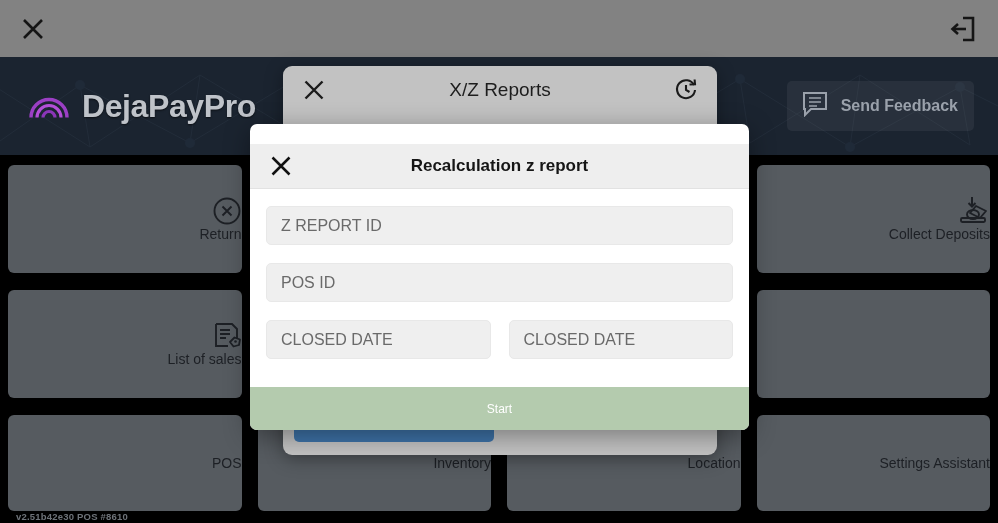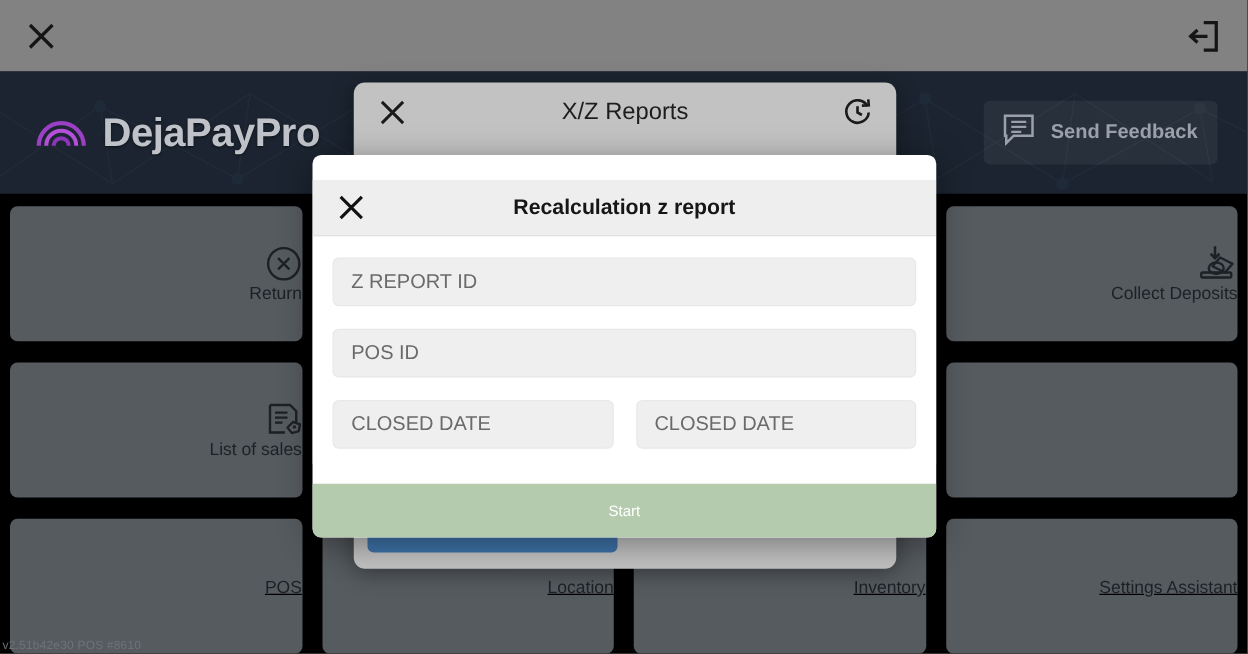--- a/index.html
+++ b/index.html
@@ -76,25 +76,25 @@
     background: #565b60;
     border-radius: 6px;
     display: flex; flex-direction: column;
     align-items: flex-end; justify-content: center;
     gap: 0;
     cursor: pointer;
   }
   .tile-icon { height: 30px; display: flex; align-items: center; justify-content: center; }
   .tile-label { font-size: 14px; color: #1d2025; font-weight: 500; }
   .tile.blank { background: #565b60; }
-  .tilerow.bottom .tile { height: 108px; text-decoration: underline; }
+  .tilerow.bottom .tile { height: 96px; }
 
   .version {
-    position: absolute; left: 2px; bottom: 1px;
-    font-size: 9.5px; color: #6e7379; font-weight: normal;
+    position: absolute; left: 16px; bottom: 1px;
+    font-size: 9.5px; color: #6e7379; font-weight: bold;
     letter-spacing: .2px;
   }
 
   
   .xz-panel {
     position: absolute;
     left: 283px; top: 66px;
     width: 434px; height: 389px;
     background: #c2c2c2;
     border-radius: 9px;
@@ -292,24 +292,24 @@
       <div class="tile blank"></div>
       <div class="tile blank"></div>
       <div class="tile blank"></div>
     </div>
 
     <div class="tilerow bottom">
       <div class="tile">
         <span class="tile-label">POS</span>
       </div>
       <div class="tile">
+        <span class="tile-label">Inventory</span>
+      </div>
+      <div class="tile">
         <span class="tile-label">Location</span>
-      </div>
-      <div class="tile">
-        <span class="tile-label">Inventory</span>
       </div>
       <div class="tile">
         <span class="tile-label">Settings Assistant</span>
       </div>
     </div>
 
     <div class="version">v2.51b42e30 POS #8610</div>
   </div>
 
   <div class="xz-panel">

